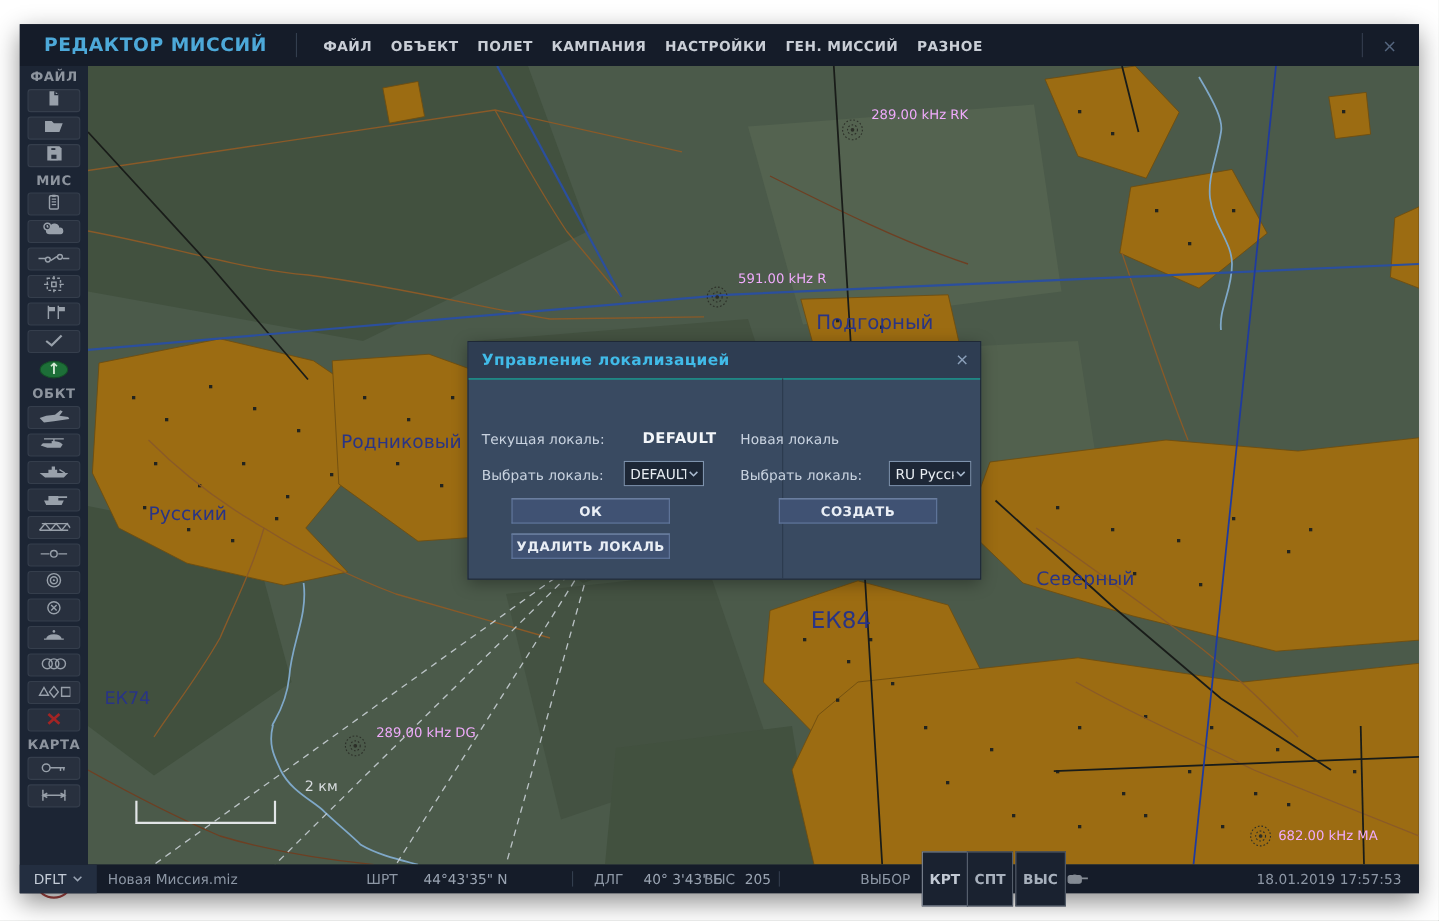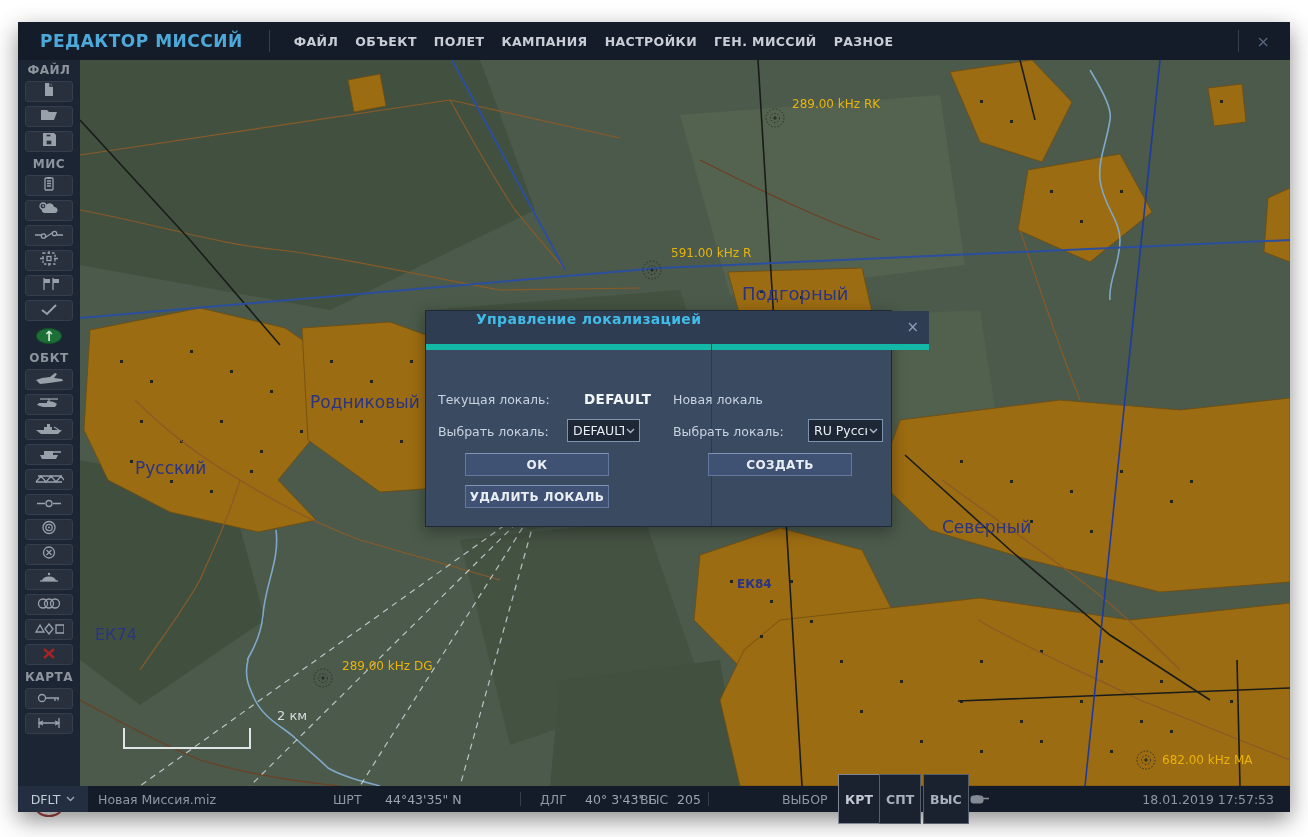--- a/index.html
+++ b/index.html
@@ -26,27 +26,27 @@
     display:flex;align-items:center;justify-content:center;color:#d6ead7;font-size:14px;font-weight:bold;line-height:1;}
   .tbtn.red svg{stroke:#a32424;stroke-width:2.4;}
   .exit-btn{margin-top:58px;width:26px;height:26px;border-radius:50%;border:2px solid #76302e;color:#76302e;
     display:flex;align-items:center;justify-content:center;}
   .exit-btn svg{stroke:#76302e;stroke-width:1.6;fill:none;}
   
   .map{position:absolute;left:62px;top:38px;width:1210px;height:726px;background:#4b5a4a;overflow:hidden;}
   .map svg{position:absolute;left:0;top:0;}
   .maplabel{position:absolute;white-space:nowrap;pointer-events:none;}
   .town{color:#293486;font-weight:500;}
-  .beacon-l{color:#eab308;font-size:12px;}
+  .beacon-l{color:#f0abfc;font-size:12px;}
   .scale-label{color:#d9dde0;font-size:13px;}
   
   .dialog{position:absolute;left:407px;top:288px;width:465px;height:215px;background:#394a61;
     border:1px solid #1e2836;box-shadow:0 4px 14px rgba(0,0,0,.35);}
-  .dlg-title{position:absolute;left:0;top:0;width:100%;height:33px;background:#2e3d52;border-bottom:6px solid #14b8a6;
-    display:flex;padding-left:38px;}
+  .dlg-title{position:absolute;left:0;top:0;width:100%;height:33px;background:#2e3d52;border-bottom:1px solid #14b8a6;
+    display:flex;align-items:center;}
   .dlg-title span.t{color:#41bbe8;font-weight:bold;font-size:14px;margin-left:12px;letter-spacing:.3px;}
   .dlg-close{position:absolute;right:10px;top:7px;color:#8ba0ba;font-size:15px;}
   .dlg-vdiv{position:absolute;left:285px;top:33px;width:1px;height:182px;background:#2c3a4e;}
   .dlg-label{position:absolute;color:#c9d3e0;font-size:12.5px;}
   .dlg-value{position:absolute;color:#f3f6f9;font-size:13.5px;font-weight:bold;letter-spacing:.4px;}
   .dropdown{position:absolute;height:21px;background:#1d2736;border:1px solid #7e93ad;color:#e8edf2;
     font-size:12.5px;display:flex;align-items:center;overflow:hidden;}
   .dropdown .val{white-space:nowrap;overflow:hidden;flex:1;padding-left:5px;}
   .dropdown svg{flex:none;stroke:#a9bace;fill:none;stroke-width:1.4;margin:0 4px 0 2px;}
   .dlg-btn{position:absolute;width:142px;height:21px;background:#405273;border:1px solid #62789e;border-top-color:#7e93b5;
@@ -404,21 +404,21 @@
 
       <g stroke="#23271f" stroke-width="2" fill="none">
         <path d="M44,668 L44,688 L170,688 L170,668" stroke="#e2e5e7"></path>
       </g>
     </svg>
 
     <div class="maplabel town" style="left:662px;top:223px;font-size:18px;">Подгорный</div>
     <div class="maplabel town" style="left:230px;top:332px;font-size:17px;">Родниковый</div>
     <div class="maplabel town" style="left:55px;top:398px;font-size:17px;">Русский</div>
     <div class="maplabel town" style="left:862px;top:457px;font-size:17px;">Северный</div>
-    <div class="maplabel town" style="left:657px;top:517px;font-size:12px;font-weight:bold;">ЕК84</div>
+    <div class="maplabel town" style="left:657px;top:492px;font-size:21px;">ЕК84</div>
     <div class="maplabel town" style="left:15px;top:565px;font-size:16px;">ЕК74</div>
 
     <div class="maplabel beacon-l" style="left:712px;top:37px;">289.00 kHz RK</div>
     <div class="maplabel beacon-l" style="left:591px;top:186px;">591.00 kHz R</div>
     <div class="maplabel beacon-l" style="left:262px;top:599px;">289.00 kHz DG</div>
     <div class="maplabel beacon-l" style="left:1082px;top:693px;">682.00 kHz MA</div>
 
     <div class="maplabel scale-label" style="left:158px;top:648px;margin-left:39px;">2 км</div>
   </div>
 

